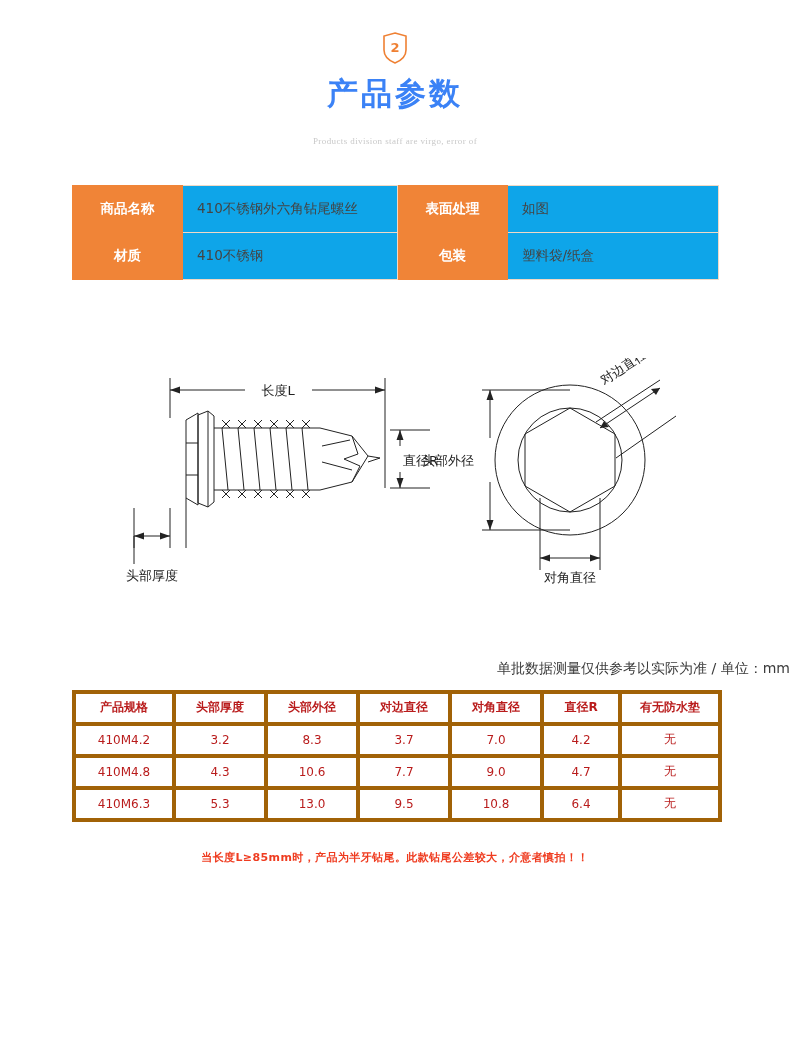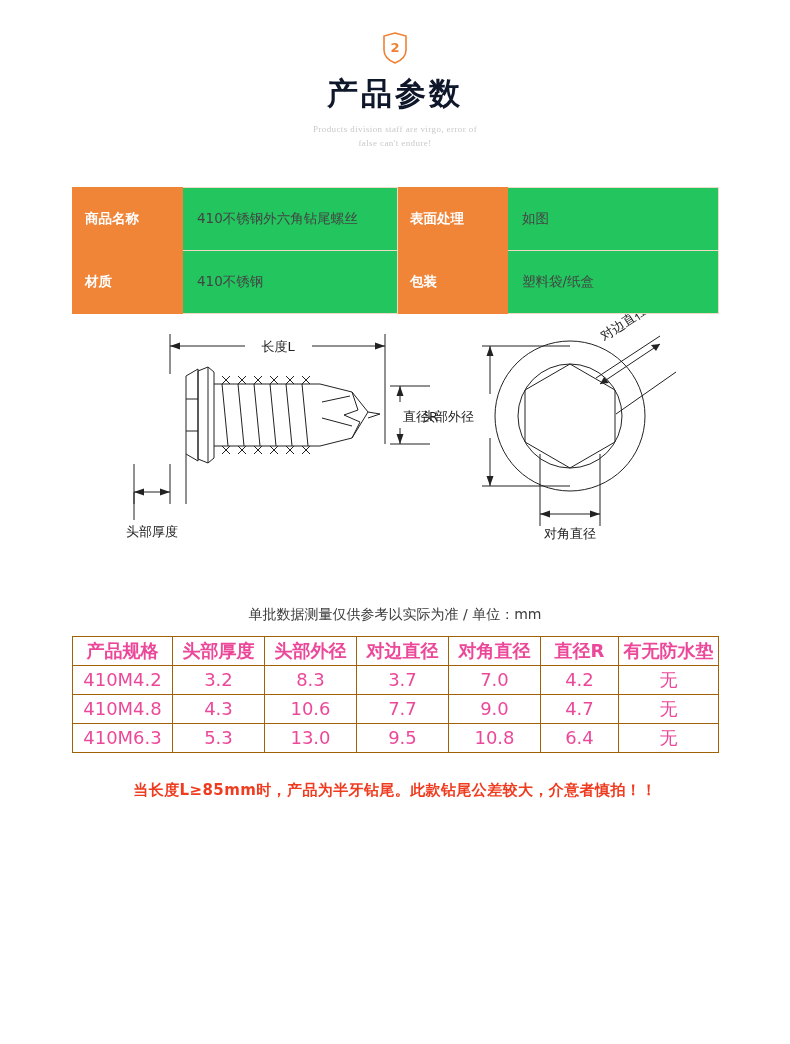--- a/index.html
+++ b/index.html
@@ -24,27 +24,27 @@
   .badge {
     width: 26px;
     height: 32px;
     margin: 0 auto 10px auto;
     position: relative;
   }
   .badge svg { display: block; }
   .header-title {
     font-size: 31px;
     font-weight: bold;
-    color: #0f172a;
+    color: #3b82f6;
     letter-spacing: 3px;
     line-height: 1.25;
     font-family: "DejaVu Sans", sans-serif;
   }
   .header-sub {
-    margin-top: 10px;
+    margin-top: 22px;
     font-size: 9px;
     color: #c9c9c9;
     line-height: 1.55;
     letter-spacing: 0.4px;
     font-family: "Liberation Serif", serif;
   }
 
   
   .spec-wrap {
     margin: 36px auto 0 auto;
@@ -59,107 +59,107 @@
     border: 1px solid #f0d9c6;
     height: 38px;
     font-size: 13.5px;
     padding: 0 14px;
     color: #444;
     font-family: "DejaVu Sans", sans-serif;
   }
   table.spec td.k {
     background: #f08437;
     color: #ffffff;
-    text-align: left;
+    text-align: center;
     font-weight: bold;
-    padding: 12px;
+    padding: 4px;
     border: 1px solid #f08437;
   }
   table.spec td.v {
-    background: #22c55e;
+    background: #0ea5e9;
     text-align: left;
   }
   .col-k1 { width: 110px; }
   .col-v1 { width: 215px; }
   .col-k2 { width: 110px; }
   .col-v2 { width: 211px; }
 
   
   .drawing {
     width: 761px;
     height: 270px;
     position: relative;
+    margin-top: 78px;
   }
   .drawing svg { display: block; }
 
   
   .measure-note {
-    text-align: center;
+    text-align: right;
     font-size: 14px;
     color: #3b3b3b;
-    margin-top: 22px;
+    margin-top: 32px;
     font-family: "DejaVu Sans", sans-serif;
   }
 
   
   .data-wrap {
     margin: 12px auto 0 auto;
     width: 646px;
   }
   table.data {
     border-collapse: collapse;
     width: 100%;
     table-layout: fixed;
   }
   table.data th, table.data td {
-    border: 1px solid #a16207;
+    border: 4px solid #a16207;
     height: 26px;
-    font-size: 18px;
+    font-size: 12px;
     text-align: center;
-    color: #ec4899;
+    color: #b91c1c;
     font-family: "DejaVu Sans", sans-serif;
   }
   table.data th {
     font-weight: bold;
   }
   table.data td.first {
   }
   .dc0 { width: 100px; }
   .dc1 { width: 92px; }
   .dc2 { width: 92px; }
   .dc3 { width: 92px; }
   .dc4 { width: 92px; }
   .dc5 { width: 78px; }
   .dc6 { width: 100px; }
 
   
   .warning {
     text-align: center;
     color: #ef3c20;
-    font-size: 15px;
+    font-size: 11px;
     font-weight: bold;
     margin-top: 28px;
     letter-spacing: 0.4px;
     font-family: "DejaVu Sans", sans-serif;
   }
 </style>
 </head>
 <body>
 
 <div class="header">
   <div class="badge">
     <svg width="26" height="32" viewBox="0 0 26 32">
       <path d="M13 1 L24 4 L24 18 C24 25 18 29 13 31 C8 29 2 25 2 18 L2 4 Z" fill="none" stroke="#ef8033" stroke-width="1.6"></path>
       <text x="13" y="20" text-anchor="middle" font-size="13" font-weight="bold" fill="#ef8033" font-family="DejaVu Sans, sans-serif">2</text>
     </svg>
   </div>
   <div class="header-title">产品参数</div>
   <div class="header-sub">
     <div>Products division staff are virgo, error of</div>
-    <div>false can't endure!</div>
   </div>
 </div>
 
 <div class="spec-wrap">
   <table class="spec">
     <colgroup>
       <col class="col-k1">
         <col class="col-v1">
         <col class="col-k2">
         <col class="col-v2">

